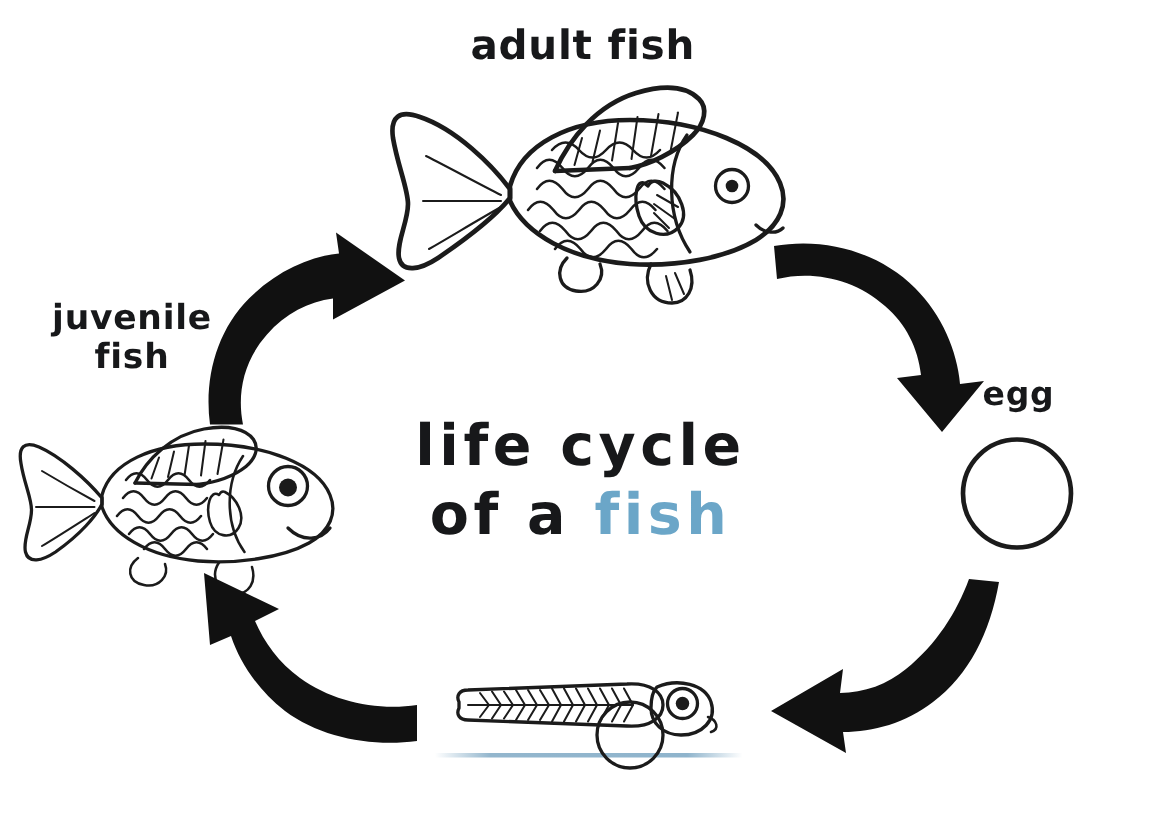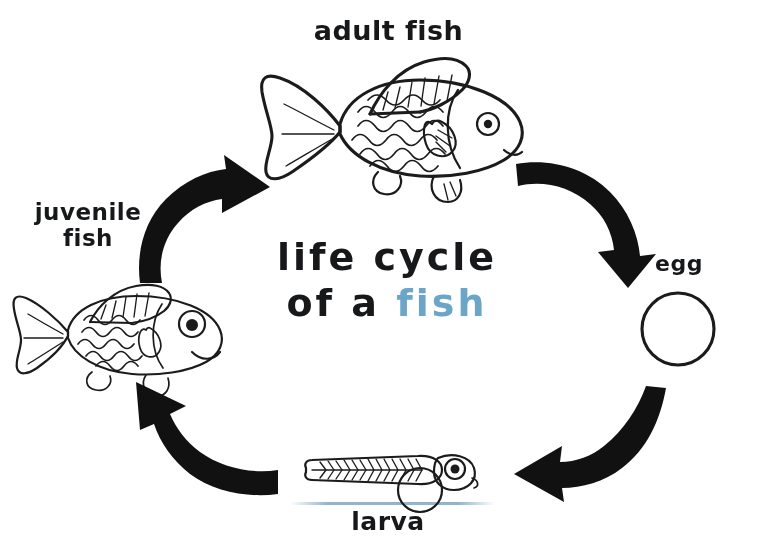--- a/index.html
+++ b/index.html
@@ -60,20 +60,21 @@
     color: #17181a;
     user-select: none;
   }
   .title-line {
     font-family: "DejaVu Sans", sans-serif;
     font-weight: bold;
     font-size: 38px;
     letter-spacing: 3px;
     line-height: 1.0;
     display: block;
+    margin-top: 40px;
   }
   #title-line2 { margin-top: 8px; }
   .accent { color: #6ba6c8; }
   svg.art { position: absolute; overflow: visible; }
   .ink { fill: none; stroke: #1b1b1b; stroke-linecap: round; stroke-linejoin: round; }
   .ink-thick { stroke-width: 3.1; }
   .ink-mid { stroke-width: 2.2; }
   .ink-thin { stroke-width: 1.7; }
   .ink-hair { stroke-width: 1.35; }
   .arrow { fill: #111111; }
@@ -93,21 +94,20 @@
 
   <div class="lbl" id="label-juvenile-fish">
     <span class="l1">juvenile</span>
     <span class="l2">fish</span>
   </div>
 
   <div class="lbl" id="label-adult-fish">adult fish</div>
 
   <div class="lbl" id="label-egg">egg</div>
 
-  <div class="lbl" id="label-larva">larva</div>
 
   <div id="title">
     <span class="title-line" id="title-line1">life cycle</span>
     <span class="title-line" id="title-line2"><span>of a </span><span class="accent">fish</span></span>
   </div>
 
   <svg class="art" id="art-adult-fish" style="left:252px; top:52px;" width="280" height="130" viewBox="0 0 280 130">
 
     <path class="ink ink-thick" d="M88 72 C96 44 128 28 168 28 C216 28 258 46 268 70 C274 84 268 98 252 108
                                    C232 120 200 126 168 124 C128 121 98 104 88 82 Z"></path>

